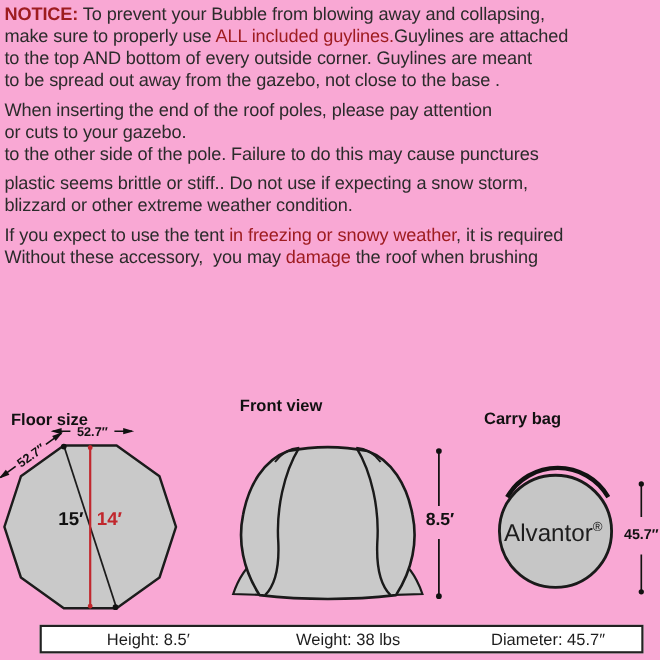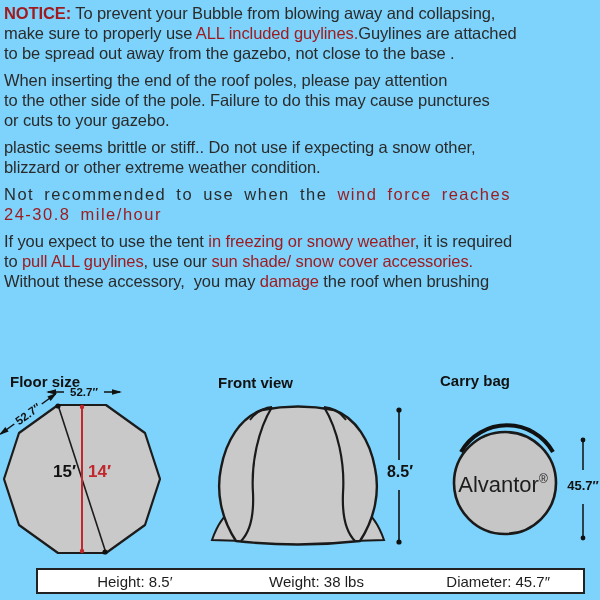--- a/index.html
+++ b/index.html
@@ -1,69 +1,65 @@
 <!DOCTYPE html>
 <html><head>
 <meta charset="utf-8">
 <style>
   html,body { margin:0; padding:0; background:#ffffff; }
   body { width:600px; height:600px; font-family:"Liberation Sans", sans-serif; }
-  .page { position:relative; width:600px; height:600px; overflow:hidden; background:#7dd3fc; }
+  .page { position:relative; width:600px; height:600px; overflow:hidden; background:#f9a8d4; }
 
   
   .notice { position:absolute; left:4px; top:3px; width:594px; color:#2b2b2b;
             font-size:16.5px; letter-spacing:-0.1px; }
   .para { margin:0 0 7px 0; line-height:20px; }
   .line { display:block; white-space:pre; }
   .red  { color:#9e1c20; }
   .bold { font-weight:700; }
   .spread { letter-spacing:1.5px; word-spacing:4px; }
 
   
   .fig-title { position:absolute; font-size:15px; font-weight:700; color:#111; white-space:pre; }
   #title-floor { left:10px;  top:373px;text-align:right; }
-  #title-front { left:218px; top:374px; }
+  #title-front { left:218px; top:361px; }
   #title-bag   { left:440px; top:372px; }
 
   
   .figs { position:absolute; left:0; top:368px; width:600px; height:200px; }
   .figs text { font-family:"Liberation Sans", sans-serif; }
 
   
   .spec { position:absolute; left:36px; top:568px; width:545px; height:22px;
           border:2px solid #222; display:flex; align-items:center; background:#fff; }
   .spec span { flex:1; text-align:center; font-size:15px; color:#1d1d1d; white-space:pre;margin-left:12px; }
 </style>
 </head>
 <body>
 
 <div class="page">
 
   <div class="notice">
       <p class="para">
         <span class="line"><span class="red bold">NOTICE:</span><span class=""> To prevent your Bubble from blowing away and collapsing,</span></span>
         <span class="line"><span class="">make sure to properly use </span><span class="red ">ALL included guylines.</span><span class="">Guylines are attached</span></span>
+        <span class="line"><span class="">to the top AND bottom of every outside corner. Guylines are meant</span></span>
         <span class="line"><span class="">to be spread out away from the gazebo, not close to the base .</span></span>
       </p>
       <p class="para">
         <span class="line"><span class="">When inserting the end of the roof poles, please pay attention</span></span>
+        <span class="line"><span class="">or cuts to your gazebo.</span></span>
         <span class="line"><span class="">to the other side of the pole. Failure to do this may cause punctures</span></span>
-        <span class="line"><span class="">or cuts to your gazebo.</span></span>
       </p>
       <p class="para">
-        <span class="line"><span class="">plastic seems brittle or stiff.. Do not use if expecting a snow other,</span></span>
+        <span class="line"><span class="">plastic seems brittle or stiff.. Do not use if expecting a snow storm,</span></span>
         <span class="line"><span class="">blizzard or other extreme weather condition.</span></span>
-      </p>
-      <p class="para spread">
-        <span class="line"><span class="">Not recommended to use when the </span><span class="red ">wind force reaches</span></span>
-        <span class="line"><span class="red ">24-30.8 mile/hour</span></span>
       </p>
       <p class="para">
         <span class="line"><span class="">If you expect to use the tent </span><span class="red ">in freezing or snowy weather</span><span class="">, it is required</span></span>
-        <span class="line"><span class="">to </span><span class="red ">pull ALL guylines</span><span class="">, use our </span><span class="red ">sun shade/ snow cover accessories.</span></span>
         <span class="line"><span class="">Without these accessory,  you may </span><span class="red ">damage</span><span class=""> the roof when brushing</span></span>
       </p>
     </div>
 
   <div class="fig-title" id="title-floor">Floor size</div>
   <div class="fig-title" id="title-front">Front view</div>
   <div class="fig-title" id="title-bag">Carry bag</div>
 
   <svg class="figs" viewBox="0 0 600 200">
 

